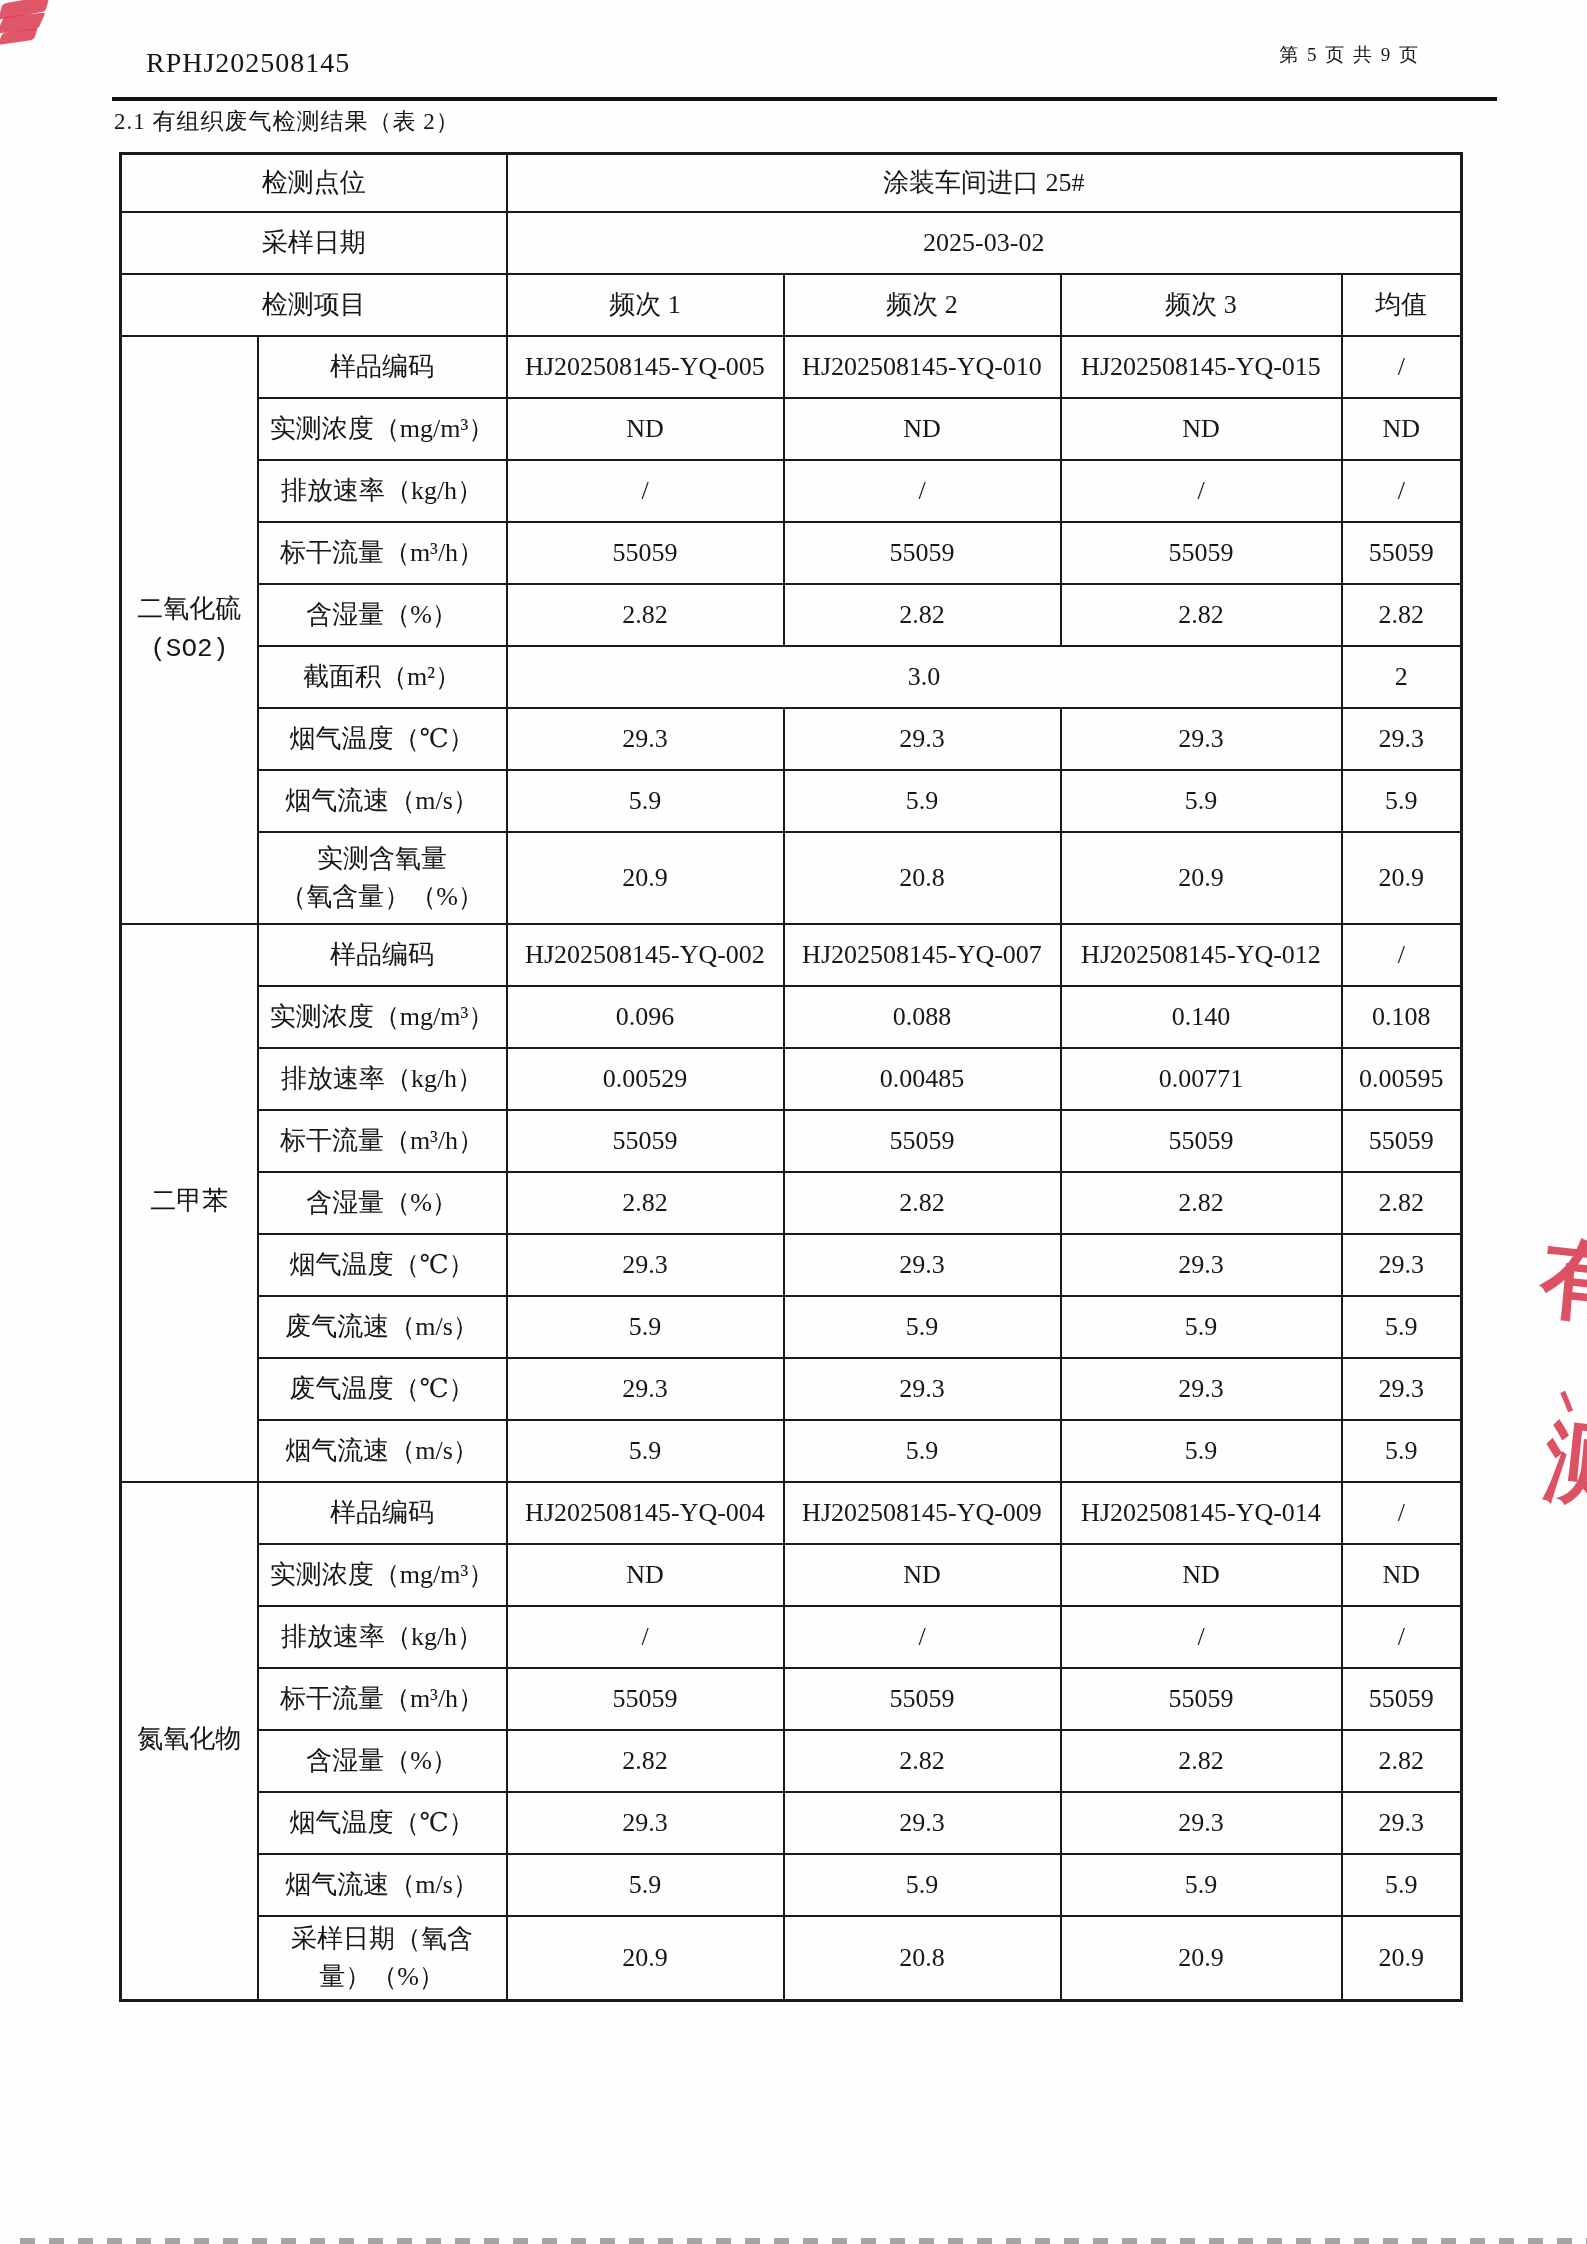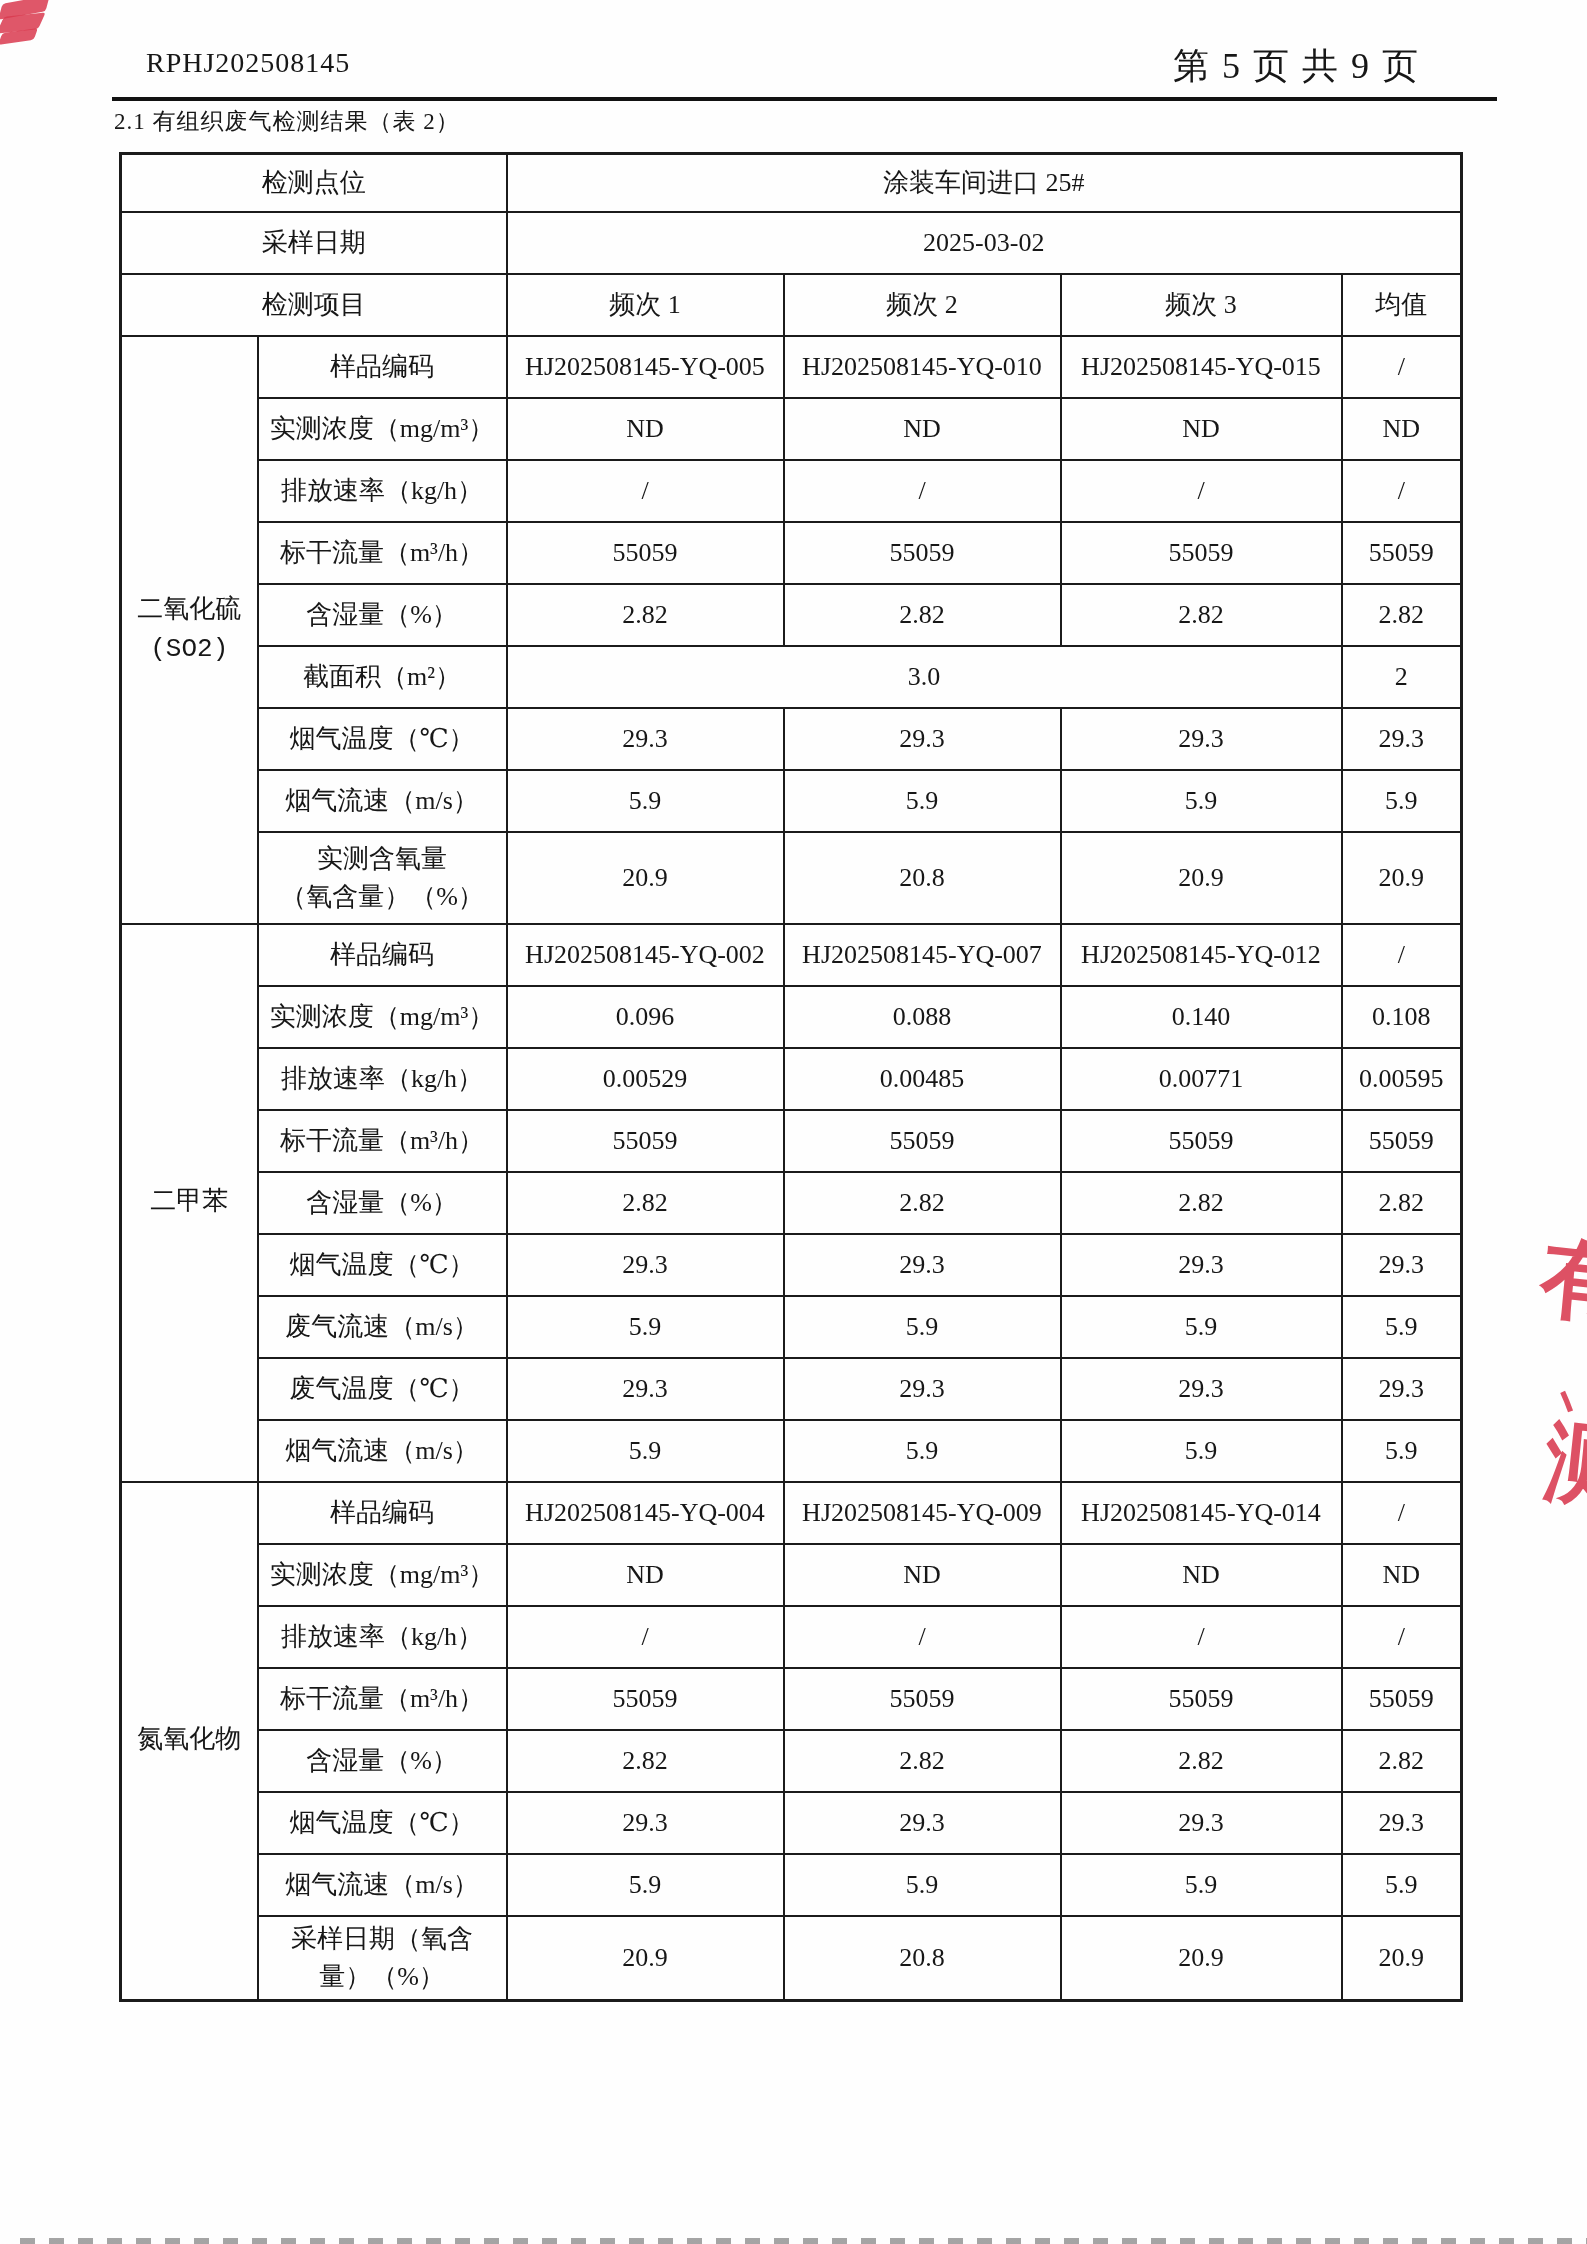--- a/index.html
+++ b/index.html
@@ -3,21 +3,21 @@
 <meta charset="utf-8">
 <style>
   * { box-sizing: border-box; }
   html,body { margin:0; padding:0; }
   body {
     width:1587px; height:2244px; position:relative; overflow:hidden;
     background:#fefefe; color:#171717;
     font-family:"Liberation Serif","DejaVu Serif",serif;
   }
   .hdr-left  { position:absolute; left:146px; top:40px; font-size:28px; letter-spacing:1px;margin-top:7px; }
-  .hdr-right { position:absolute; right:167px; top:42px; font-size:36px; letter-spacing:2px; }
+  .hdr-right { position:absolute; right:167px; top:42px; font-size:19px; letter-spacing:2px; }
   .hdr-rule  { position:absolute; left:112px; top:97px; width:1385px; height:4px; background:#121212; }
   .doc-title { position:absolute; left:114px; top:106px; font-size:23px; letter-spacing:1px; }
 
   table.report {
     position:absolute; left:119px; top:152px; width:1341px;
     border-collapse:collapse; table-layout:fixed;
     border:3px solid #1b1b1b;
   }
   table.report td {
     border:2px solid #1b1b1b;

